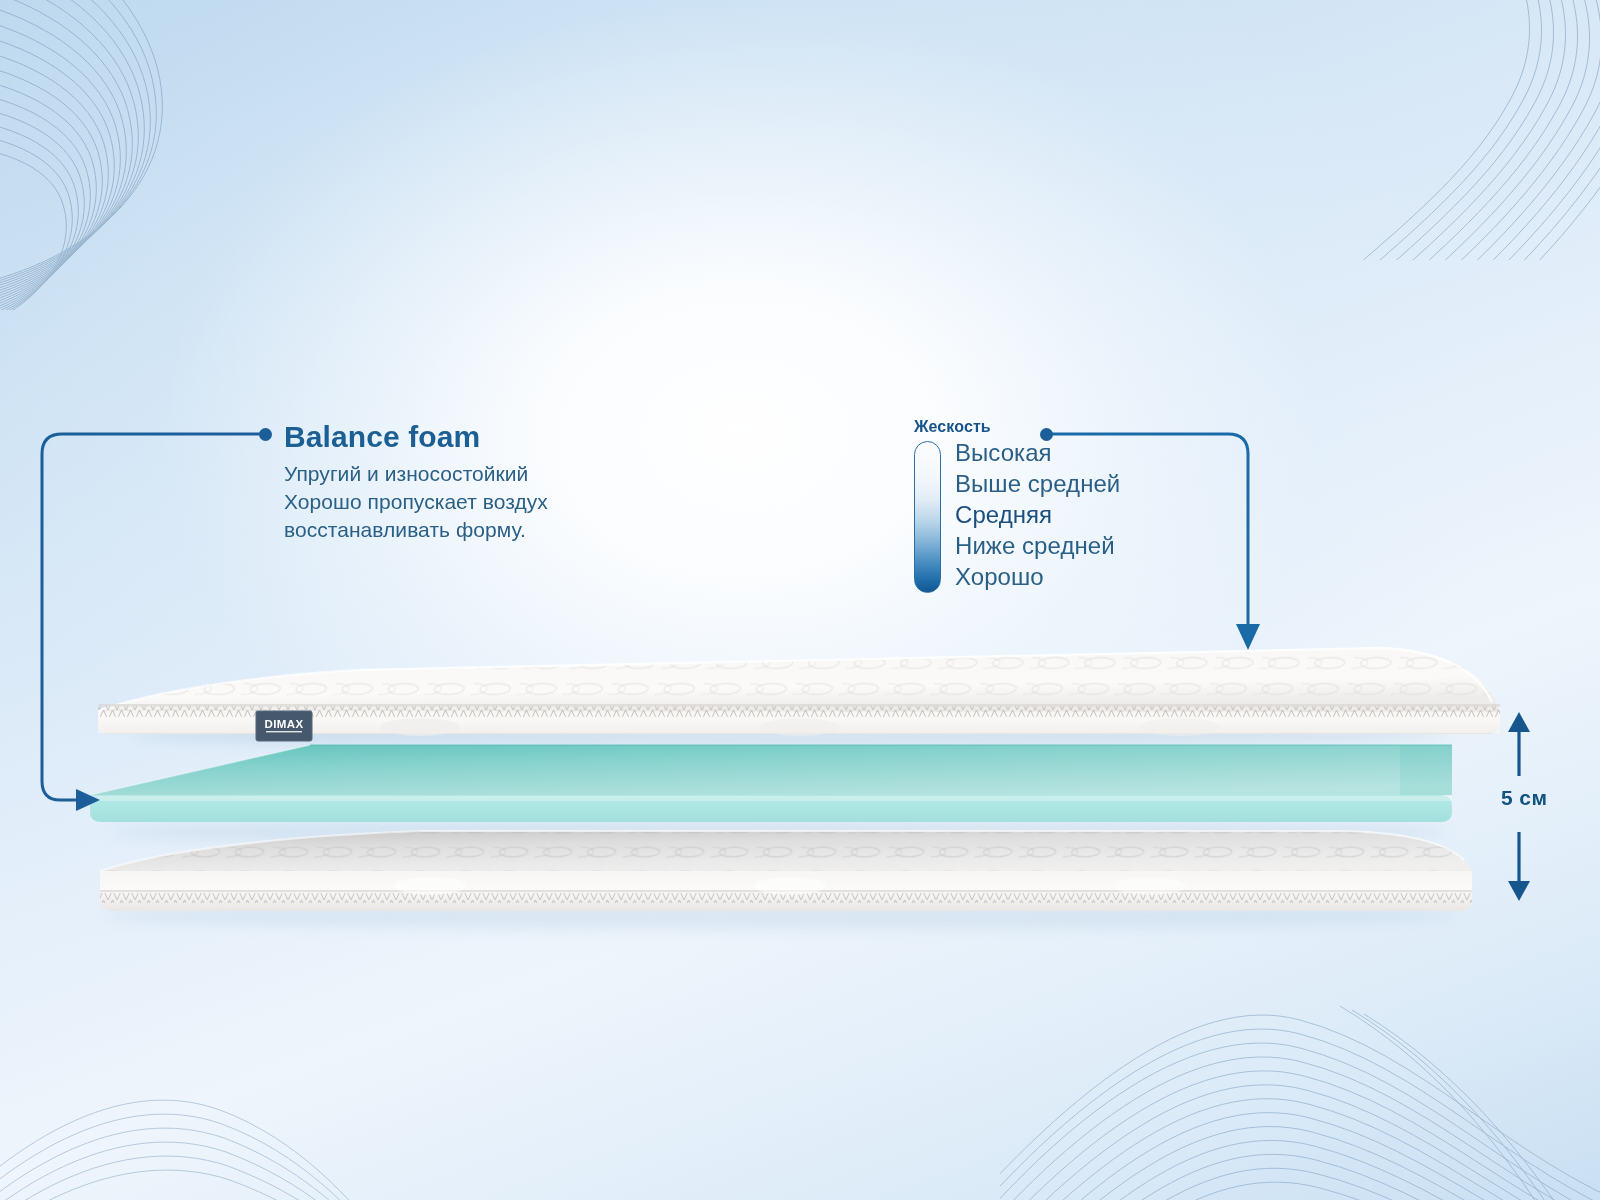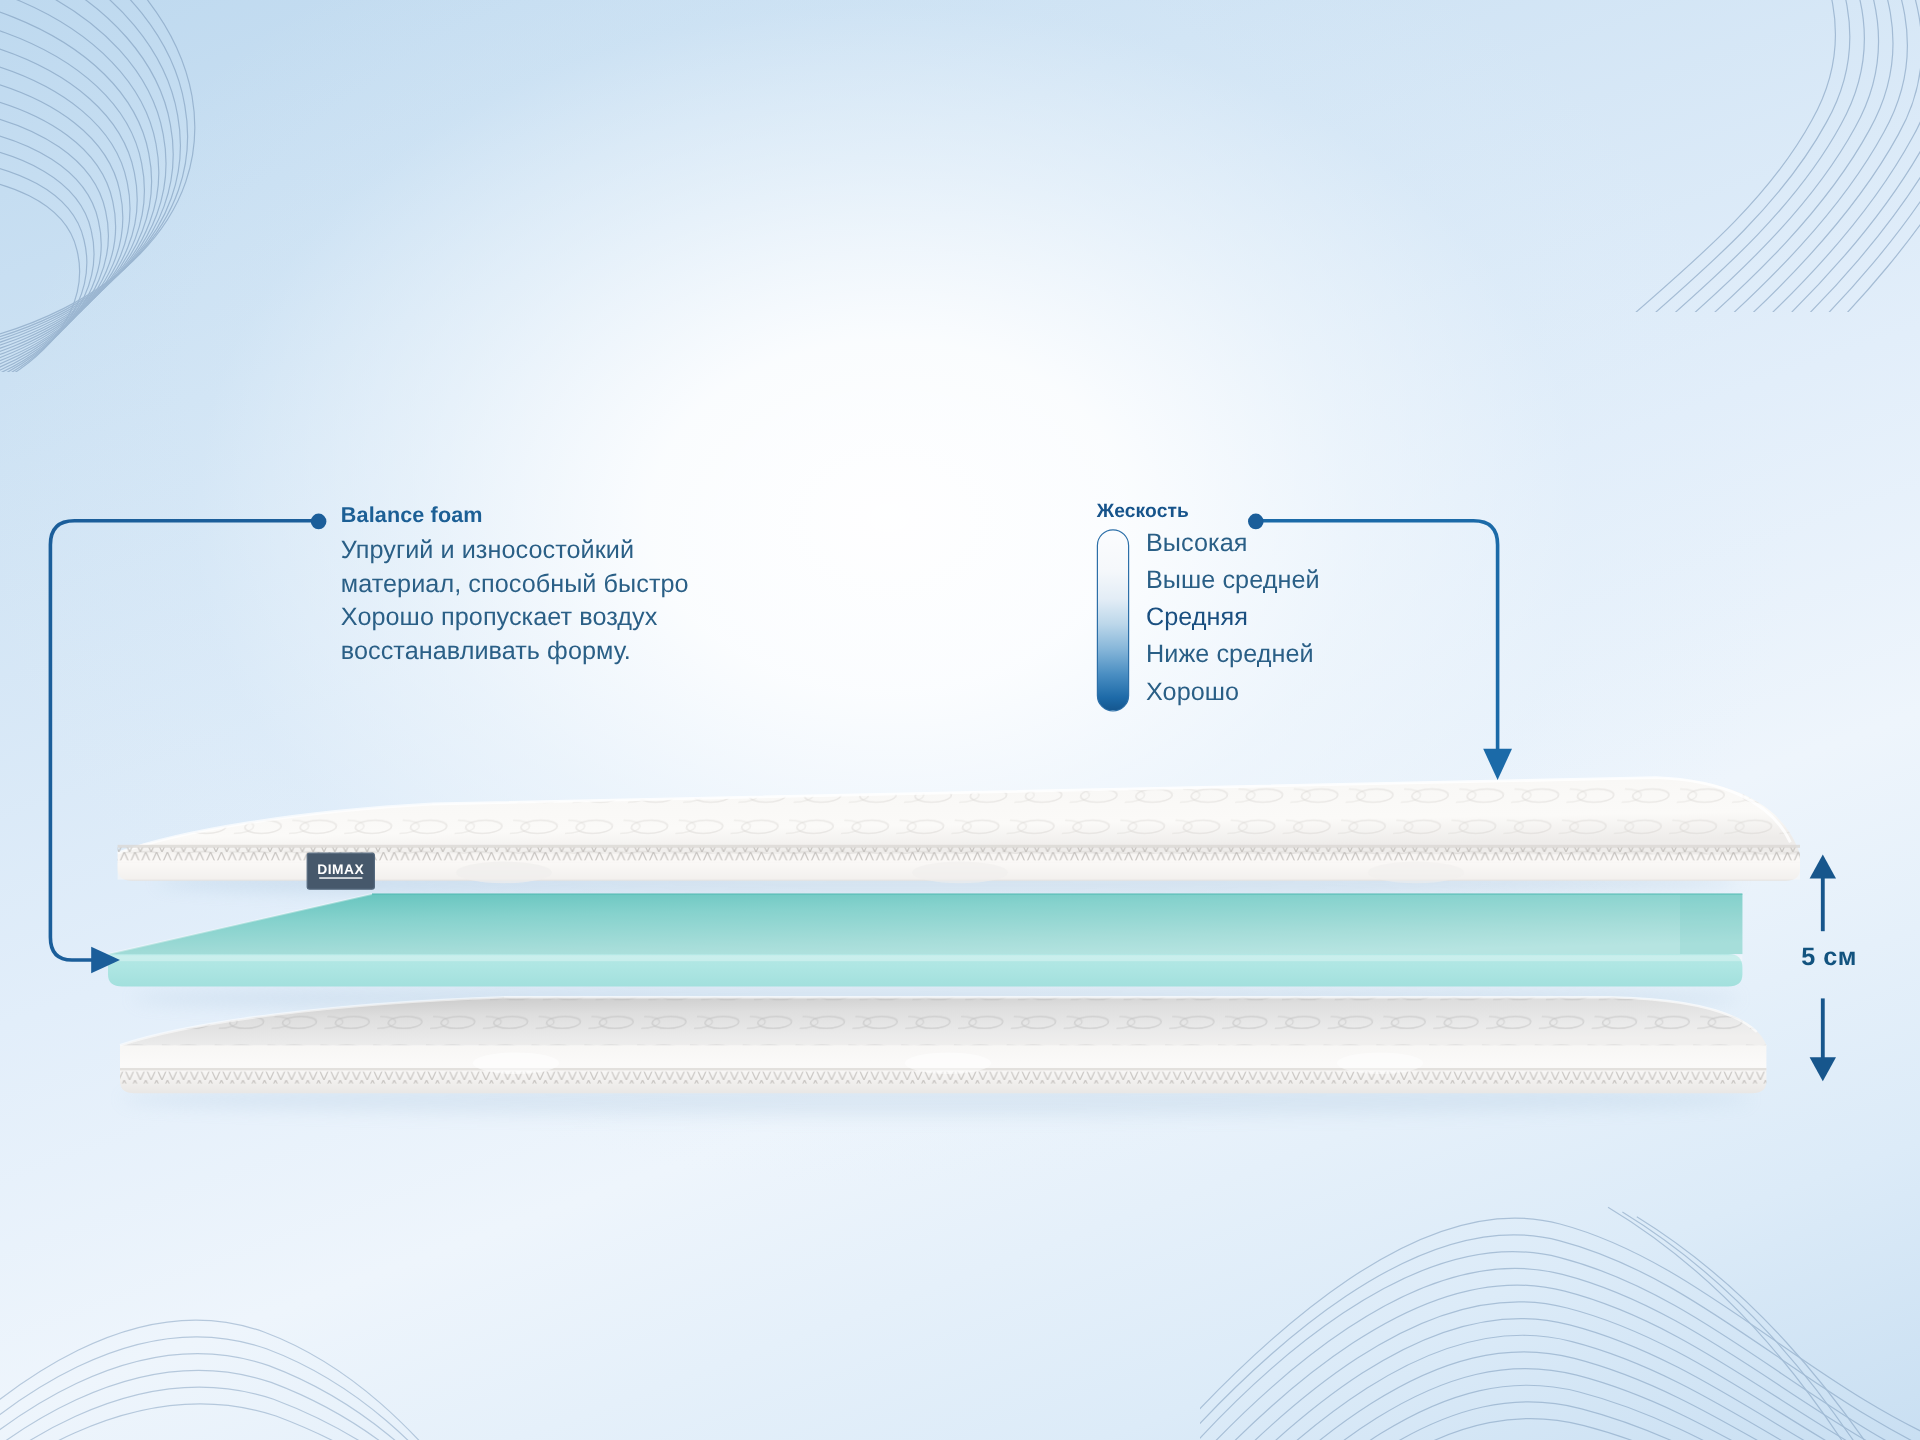--- a/index.html
+++ b/index.html
@@ -44,21 +44,21 @@
   }
 
   
   .callout-left {
     position: absolute;
     left: 284px;
     top: 418px;
     width: 380px;
   }
   .callout-title {
-    font-size: 18px;
+    font-size: 30px;
     font-weight: bold;
     color: #1c5f95;
     letter-spacing: 0.1px;
     margin: 0 0 4px 0;
     line-height: 1.25;
   }
   .callout-body {
     font-size: 21px;
     color: #2a5f86;
     line-height: 1.34;
@@ -109,21 +109,21 @@
       #1d6aa8 93%,
       #15578f 100%);
     box-sizing: border-box;
     flex: none;
   }
   .levels {
     margin-left: 14px;
     margin-top: -4px;
   }
   .level {
-    font-size: 21px;
+    font-size: 24px;
     color: #2a5f86;
     line-height: 31px;
     white-space: nowrap;
     letter-spacing: 0.05px;
   }
   .level.active {
     font-weight: normal;
     color: #1a4f80;
   }
 
@@ -370,21 +370,20 @@
         <rect x="266" y="731" width="36" height="1.4" fill="#ffffff" opacity="0.85"></rect>
       </g>
     </svg>
   </div>
 
   <div class="dot dot-left"></div>
   <div class="callout-left">
     <p class="callout-title">Balance foam</p>
     <div class="callout-body">
       <div>Упругий и износостойкий</div>
-      <div>материал, способный быстро</div>
       <div>Хорошо пропускает воздух</div>
       <div>восстанавливать форму.</div>
     </div>
   </div>
 
   <div class="dot dot-right"></div>
   <div class="stiffness">
     <p class="stiffness-title">Жескость</p>
     <div class="stiffness-row">
       <div class="gauge"></div>

